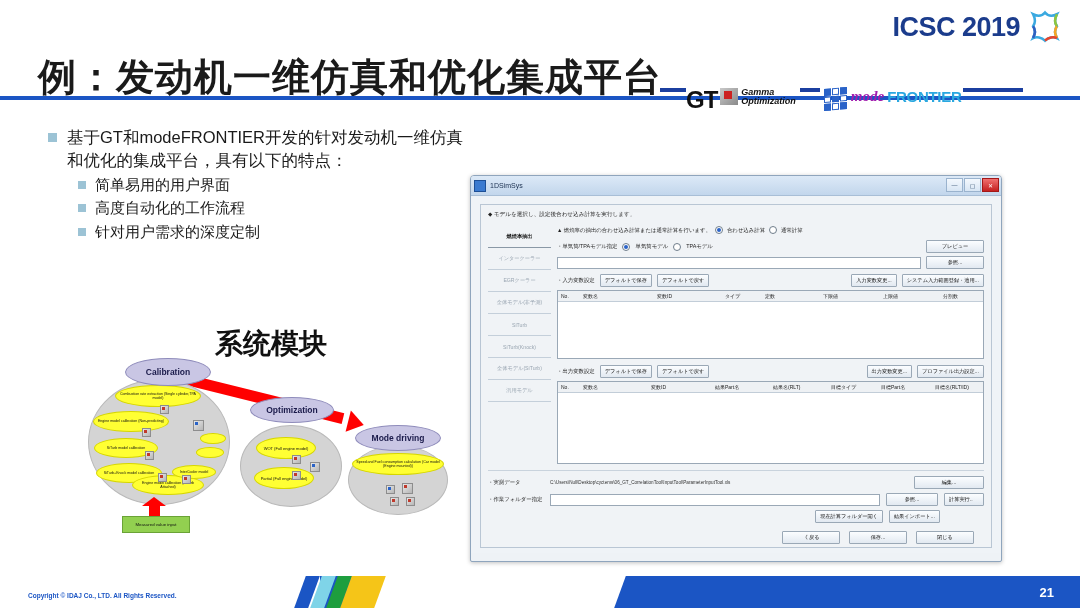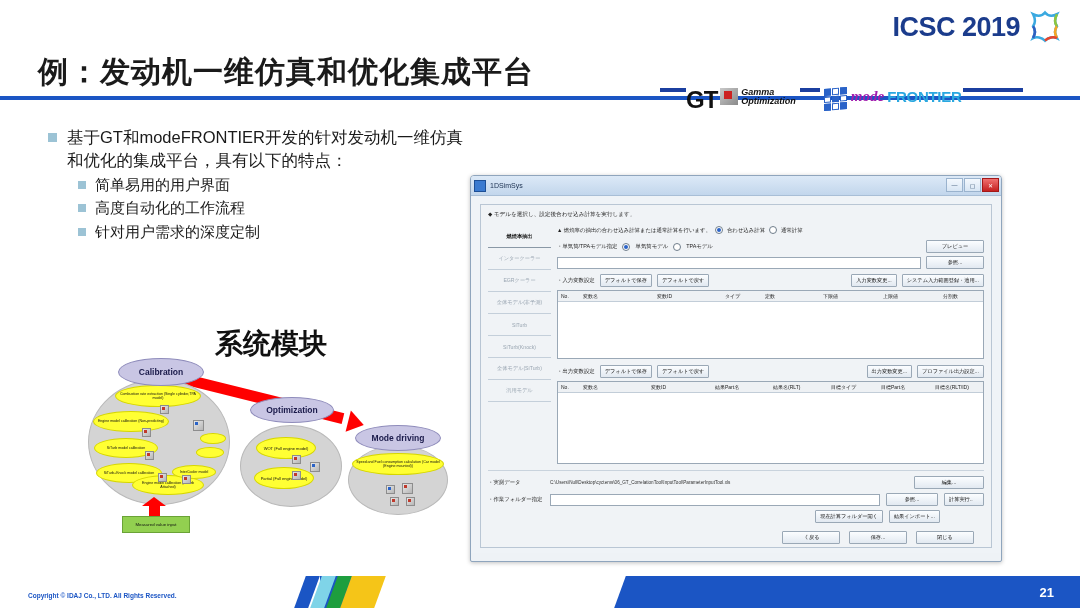--- a/index.html
+++ b/index.html
@@ -8,21 +8,21 @@
     background:#ffffff;
     font-family:"Liberation Sans","DejaVu Sans",sans-serif;
     position:relative;
   }
   
   .icsc-logo{position:absolute;right:18px;top:10px;display:flex;align-items:center;gap:8px;}
   .icsc-text{font-size:27px;font-weight:bold;color:#1b3c8c;letter-spacing:-0.5px;font-family:"Liberation Sans",sans-serif;}
   .icsc-star{width:34px;height:34px;}
   .slide-title{
     position:absolute;left:38px;top:52px;
-    font-size:30px;font-weight:bold;color:#1a1a1a;
+    font-size:38px;font-weight:bold;color:#1a1a1a;
     letter-spacing:1px;white-space:nowrap;text-align:center;
   }
   .title-rule{position:absolute;left:0;top:96px;width:1080px;height:4px;background:#1b55c4;}
   
   .logo-strip{position:absolute;left:660px;top:88px;width:400px;height:34px;display:flex;align-items:flex-start;}
   .ls-line{height:4px;background:#1b3fa0;flex:0 0 auto;}
   .gt-mark{font-size:24px;font-weight:bold;color:#111;letter-spacing:-1px;line-height:1;}
   .gt-sq{width:18px;height:17px;background:linear-gradient(135deg,#c9c9c9,#8a8a8a);margin:0 3px;position:relative;}
   .gt-sq:after{content:"";position:absolute;left:4px;top:3px;width:8px;height:8px;background:#cc2222;}
   .gamma{font-size:9px;font-style:italic;font-weight:bold;color:#111;line-height:1.05;}
@@ -220,21 +220,21 @@
 
   <div class="blob" style="left:288px;top:120px;width:98px;height:68px;"></div>
   <div class="yel" style="left:292px;top:128px;width:92px;height:22px;font-size:3.6px;">
       <span>Speed and Fuel  consumption calculation (Car model (Engine mounted))</span>
     </div>
   <div class="ico" style="left:342px;top:158px;width:9px;height:9px;"></div>
   <div class="ico b" style="left:326px;top:160px;"></div>
   <div class="ico" style="left:330px;top:172px;"></div>
   <div class="ico" style="left:346px;top:172px;"></div>
 
-  <div class="cap" style="left:58px;top:33px;width:84px;height:26px;">
+  <div class="cap" style="left:65px;top:33px;width:84px;height:26px;">
       <span>Calibration</span>
     </div>
   <div class="cap" style="left:190px;top:72px;width:82px;height:24px;">
       <span>Optimization</span>
     </div>
   <div class="cap" style="left:295px;top:100px;width:84px;height:24px;">
       <span>Mode driving</span>
     </div>
 </div>
 

